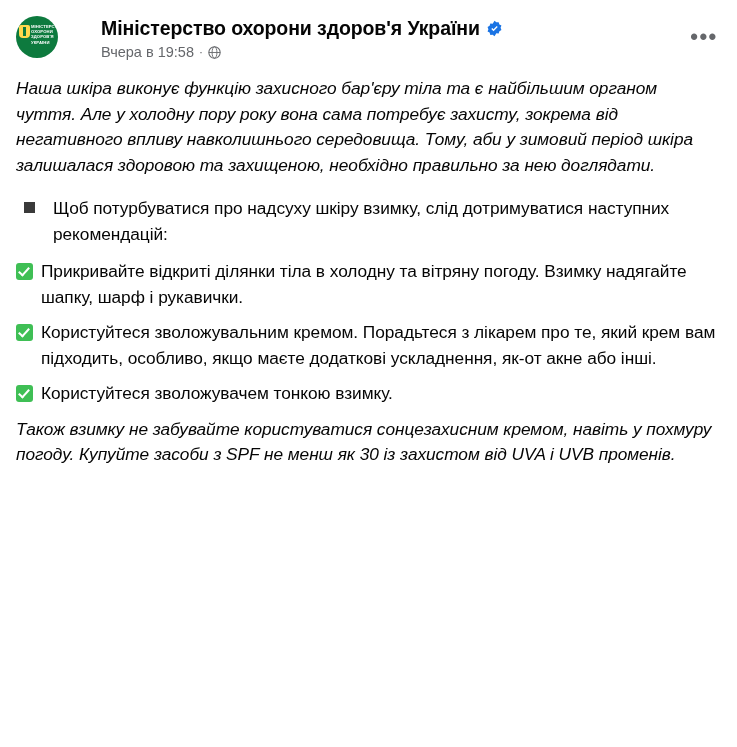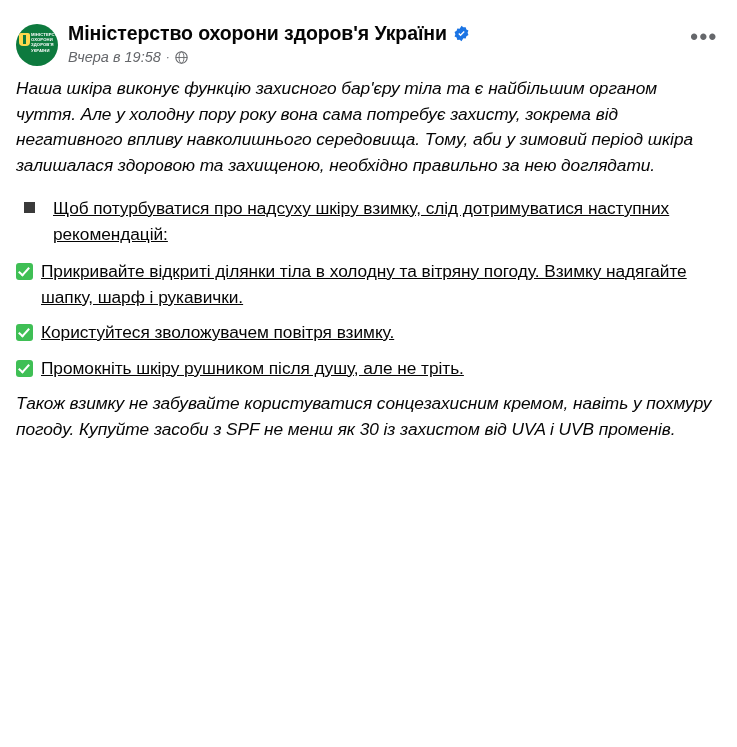--- a/index.html
+++ b/index.html
@@ -14,23 +14,24 @@
     color: #050505;
     overflow: hidden;
   }
   .post {
     width: 737px;
     box-sizing: border-box;
     padding: 14px 16px 0 16px;
   }
   .post-header {
     display: flex;
-    align-items: flex-end;
+    align-items: flex-start;
     position: relative;
     height: 52px;
+    gap: 33px;
   }
   .avatar {
     width: 42px;
     height: 42px;
     border-radius: 50%;
     background: #0d7a3e;
     flex: 0 0 42px;
     margin-top: 2px;
     display: flex;
     align-items: center;
@@ -94,21 +95,20 @@
     display: block;
   }
   .meta-row {
     display: flex;
     align-items: center;
     gap: 5px;
     margin-top: 3px;
     color: #65676b;
     font-size: 14.5px;
     line-height: 18px;
-    font-style: italic;
   }
   .meta-dot {
     color: #65676b;
     font-size: 12px;
     line-height: 18px;
   }
   .globe {
     width: 13px;
     height: 13px;
     display: block;
@@ -142,21 +142,20 @@
     margin: 0 0 18px 0;
     font-style: italic;
   }
   .para.tight {
     margin-bottom: 14px;
   }
   .bullet-line {
     display: flex;
     align-items: flex-start;
     margin: 0 0 12px 0;
-    text-decoration: underline;
   }
   .bullet-marker {
     flex: 0 0 auto;
     margin-right: 8px;
     line-height: 25.5px;
   }
   .sq {
     display: inline-block;
     width: 11px;
     height: 11px;
@@ -237,31 +236,31 @@
     </div>
 
     <div class="list-block">
 
       <div class="bullet-line">
         <span class="bullet-marker"><span class="check"></span></span>
         <span class="bullet-text">Прикривайте відкриті ділянки тіла в холодну та вітряну погоду. Взимку надягайте шапку, шарф і рукавички.</span>
       </div>
 
 
-
-
       <div class="bullet-line">
         <span class="bullet-marker"><span class="check"></span></span>
-        <span class="bullet-text">Користуйтеся зволожувачем повітря взимку.</span>
+        <span class="bullet-text">Користуйтеся зволожувальним кремом. Порадьтеся з лікарем про те, який крем вам підходить, особливо, якщо маєте додаткові ускладнення, як-от акне або інші.</span>
       </div>
 
 
       <div class="bullet-line">
         <span class="bullet-marker"><span class="check"></span></span>
-        <span class="bullet-text">Промокніть шкіру рушником після душу, але не тріть.</span>
-      </div>
+        <span class="bullet-text">Користуйтеся зволожувачем тонкою взимку.</span>
+      </div>
+
+
 
     </div>
 
     <p class="para">Також взимку не забувайте користуватися сонцезахисним кремом, навіть у похмуру погоду. Купуйте засоби з SPF не менш як 30 із захистом від UVA і UVB променів.</p>
 
   </div>
 </div>
 
 </body></html>

